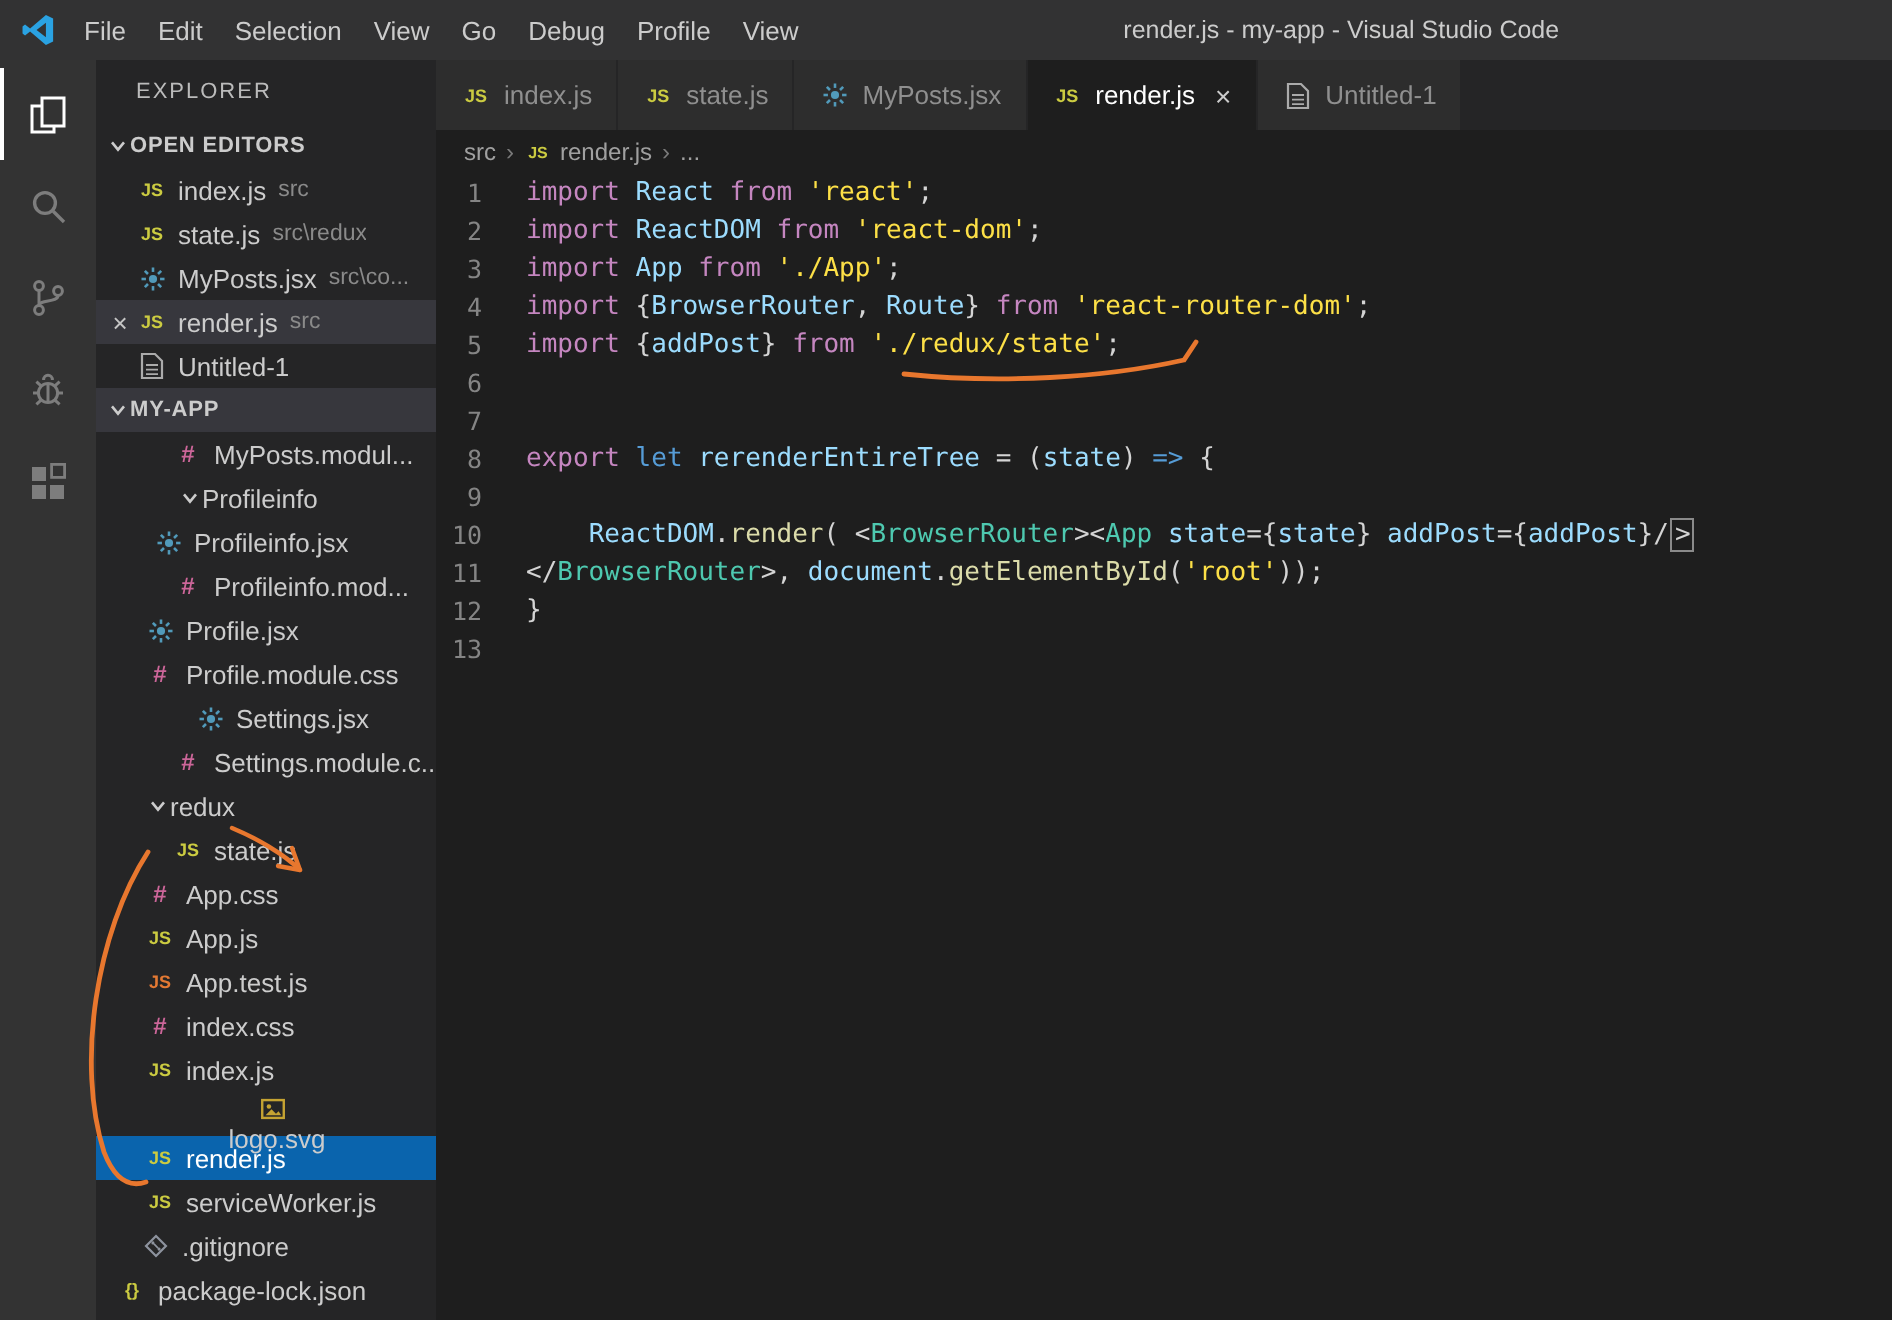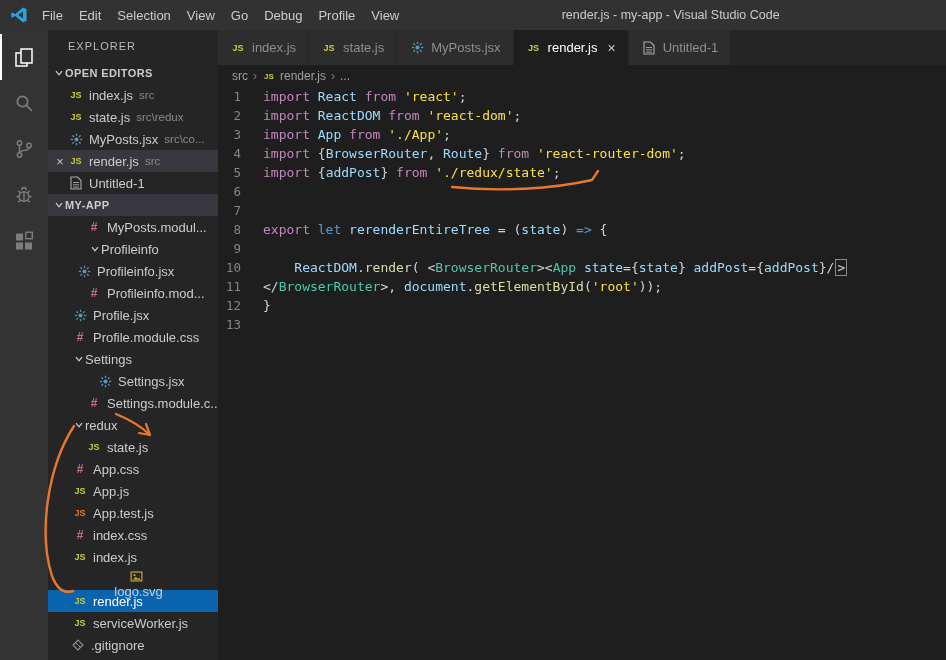--- a/index.html
+++ b/index.html
@@ -259,28 +259,20 @@
                 <path d="M4.3 9.7 L2.6 11.4"></path>
               </g>
             </svg>
           </span>
           <span class="row-label">Profile.jsx</span>
         </div>
         <div class="tree-row" style="padding-left: 24px;">
           <span class="ficon ficon-css">#</span>
           <span class="row-label">Profile.module.css</span>
         </div>
-        <div class="tree-row" style="padding-left: 24px;">
-          <span class="chev">
-            <svg width="10" height="10" viewBox="0 0 10 10">
-              <path d="M2 3.2 L5 6.8 L8 3.2" fill="none" stroke="#cccccc" stroke-width="1.3"></path>
-            </svg>
-          </span>
-          <span class="row-label">Settings</span>
-        </div>
         <div class="tree-row" style="padding-left: 38px; margin-left: 11px;">
           <span class="ficon ficon-jsx">
             <svg width="13" height="13" viewBox="0 0 14 14">
               <circle cx="7" cy="7" r="2.2" fill="#519aba"></circle>
               <g stroke="#519aba" stroke-width="1.4">
                 <path d="M7 0.8 V3.2"></path>
                 <path d="M7 10.8 V13.2"></path>
                 <path d="M0.8 7 H3.2"></path>
                 <path d="M10.8 7 H13.2"></path>
                 <path d="M2.6 2.6 L4.3 4.3"></path>

